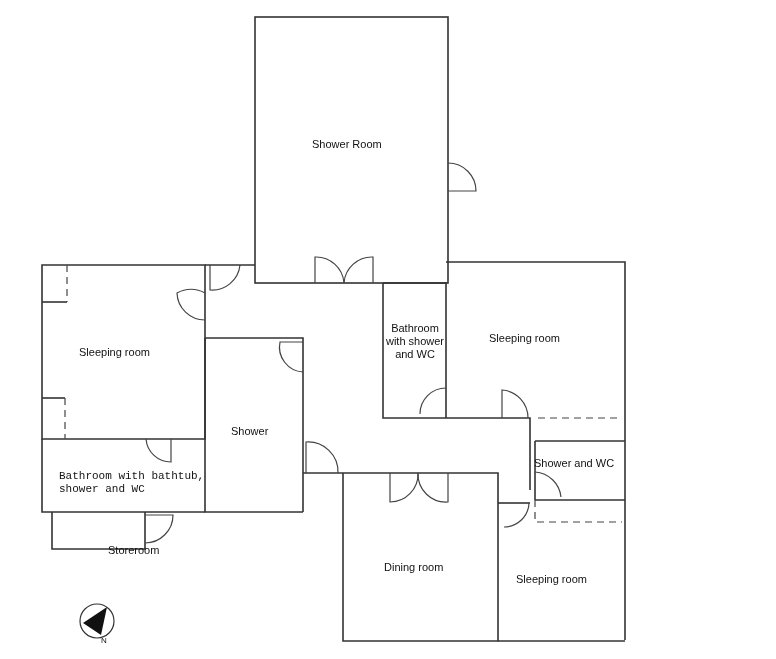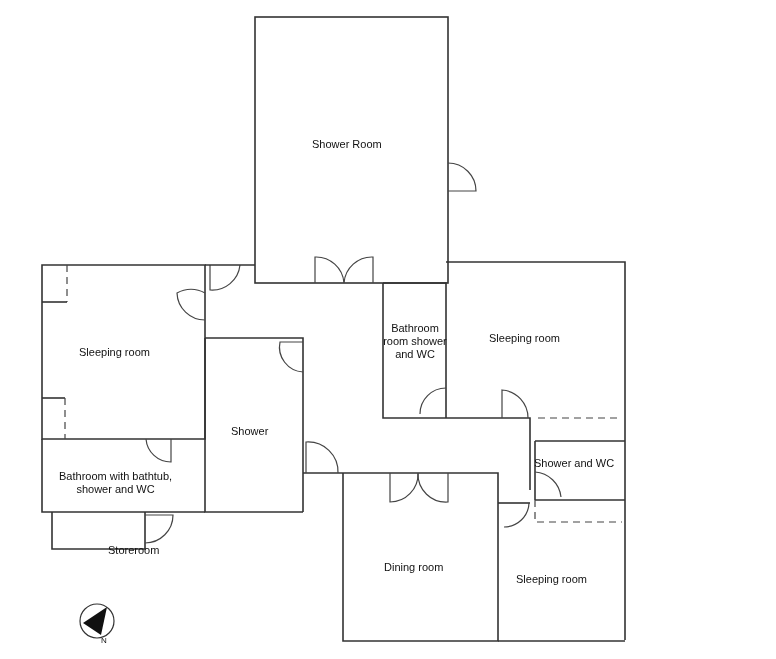--- a/index.html
+++ b/index.html
@@ -2,21 +2,21 @@
 <html><head>
 <meta charset="utf-8">
 <style>
   html, body { margin: 0; padding: 0; background: #ffffff; }
   body { width: 776px; height: 659px; position: relative; overflow: hidden; font-family: "Liberation Sans", sans-serif; }
   svg.plan { position: absolute; left: 0; top: 0; }
   .wall { stroke: #333; stroke-width: 1.6; fill: none; }
   .dash { stroke: #444; stroke-width: 1.2; fill: none; stroke-dasharray: 7 5; }
   .door { stroke: #444; stroke-width: 1.2; fill: none; }
   .label { position: absolute; font-size: 11px; color: #111; line-height: 13px; text-align: center; white-space: nowrap; }
-  .label.left { text-align: center; }
+  .label.left { text-align: left; font-family: Liberation Mono, monospace; }
 </style>
 </head>
 <body>
 
 <svg class="plan" width="776" height="659" viewBox="0 0 776 659">
 
   <g>
     <rect class="wall" x="255" y="17" width="193" height="266"></rect>
 
     <path class="door" d="M315 283 V257 A28 28 0 0 1 344 283"></path>
@@ -99,19 +99,19 @@
 <div class="label" style="left:312px; top:138px;">Shower Room</div>
 <div class="label" style="left:79px; top:346px;">Sleeping room</div>
 <div class="label" style="left:231px; top:425px;">Shower</div>
 <div class="label left" style="left:59px; top:470px;">
   <div>Bathroom with bathtub,</div>
   <div>shower and WC</div>
 </div>
 <div class="label" style="left:66px; top:544px;margin-left:42px;">Storeroom</div>
 <div class="label" style="left:383px; top:322px; width:64px;">
   <div>Bathroom</div>
-  <div>room shower</div>
+  <div>with shower</div>
   <div>and WC</div>
 </div>
 <div class="label" style="left:489px; top:332px;">Sleeping room</div>
 <div class="label" style="left:534px; top:457px;">Shower and WC</div>
 <div class="label" style="left:384px; top:561px;">Dining room</div>
 <div class="label" style="left:516px; top:573px;">Sleeping room</div>
 
 </body></html>

